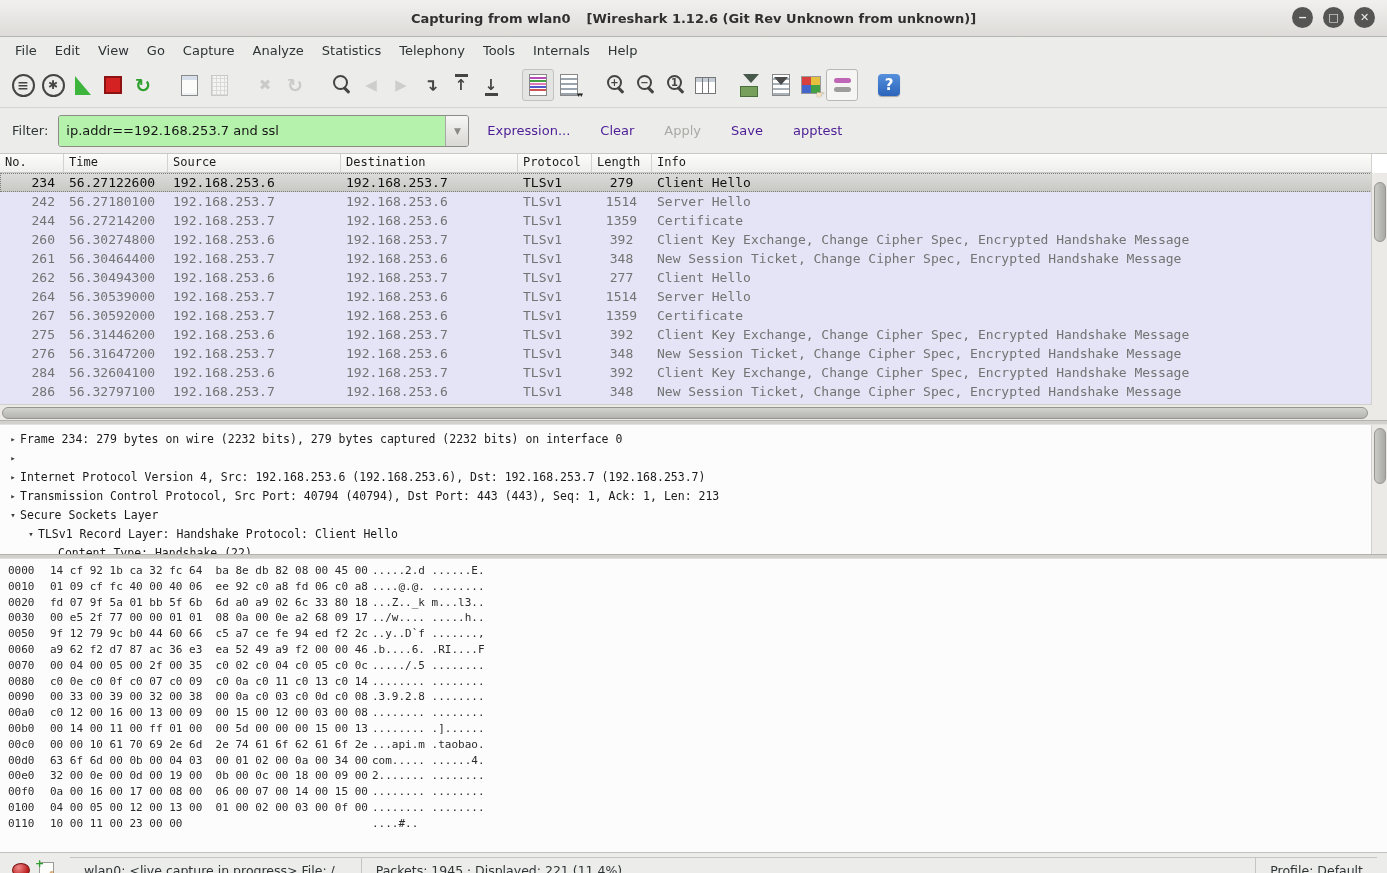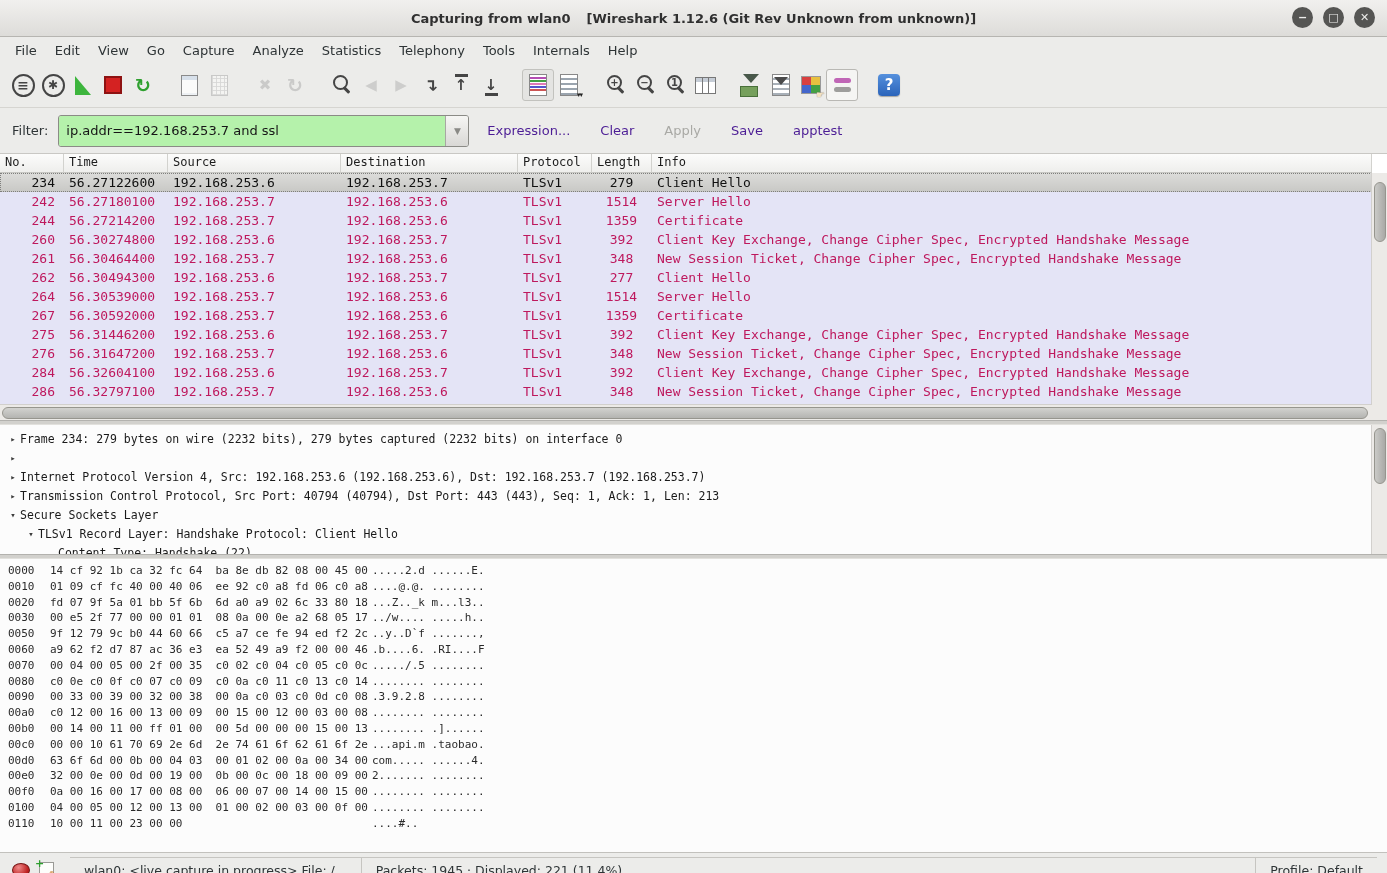--- a/index.html
+++ b/index.html
@@ -67,21 +67,21 @@
   .filter-btn{font-size:13px;color:#4c1d95;margin-left:30px;white-space:nowrap}
   .filter-btn:first-of-type{margin-left:18px}
   .filter-btn.disabled{color:#a9a9a5}
 
   
   .plist{height:266px;flex:0 0 266px;position:relative;background:#fff;overflow:hidden}
   .phead{display:flex;height:19px;padding-right:15px}
   .hcell{box-sizing:border-box;padding:1px 5px;font:12px "DejaVu Sans Mono","Liberation Mono",monospace;background:linear-gradient(#fcfcfb,#eeeeec);border-right:1px solid #d2d2ce;border-bottom:1px solid #c6c6c2;color:#1c1c1c;overflow:hidden;white-space:nowrap}
   .c-no{width:64px;flex:0 0 64px}.c-time{width:104px;flex:0 0 104px}.c-src{width:173px;flex:0 0 173px}.c-dst{width:177px;flex:0 0 177px}.c-proto{width:74px;flex:0 0 74px}.c-len{width:60px;flex:0 0 60px}.c-info{flex:1 1 auto}
   .prows{height:232px;overflow:hidden;background:#fff;padding-right:15px}
-  .prow{display:flex;height:19px;background:#e4e4f6;color:#be185d}
+  .prow{display:flex;height:19px;background:#e4e4f6;color:#737373}
   .pcell{box-sizing:border-box;padding:2px 5px 0;font:13px "DejaVu Sans Mono","Liberation Mono",monospace;white-space:nowrap;overflow:hidden}
   .pcell.c-no{text-align:right;padding-right:9px}
   .pcell.c-len{text-align:center;padding-right:6px}
   .prow.selected{background:linear-gradient(#dcdcda,#c8c8c5);color:#101010;outline:1px dotted #7e7e7c;outline-offset:-1px}
   .vscroll{position:absolute;top:19px;right:0;width:15px;bottom:15px;background:#eceae7;border-left:1px solid #d2d0cd}
   .vthumb{position:absolute;left:2px;width:10px;border-radius:6px;background:linear-gradient(90deg,#cacac7,#a9a9a6);border:1px solid #96958e}
   .plist .vthumb{top:9px;height:58px}
   .hscroll{position:absolute;left:0;right:15px;bottom:0;height:15px;background:#eceae7;border-top:1px solid #d2d0cd}
   .hthumb{position:absolute;top:2px;left:2px;right:4px;height:10px;border-radius:6px;background:linear-gradient(#d2d2cf,#b4b4b1);border:1px solid #96958e}
   .scorner{position:absolute;right:0;bottom:0;width:15px;height:15px;background:#eceae7}
@@ -434,21 +434,21 @@
   <div class="divider"></div>
 
   <div class="hexpane">
 
       <div class="hexline"><span class="hoff">0000</span><span class="hbytes">14 cf 92 1b ca 32 fc 64  ba 8e db 82 08 00 45 00</span><span class="hascii">.....2.d ......E.</span></div>
 
       <div class="hexline"><span class="hoff">0010</span><span class="hbytes">01 09 cf fc 40 00 40 06  ee 92 c0 a8 fd 06 c0 a8</span><span class="hascii">....@.@. ........</span></div>
 
       <div class="hexline"><span class="hoff">0020</span><span class="hbytes">fd 07 9f 5a 01 bb 5f 6b  6d a0 a9 02 6c 33 80 18</span><span class="hascii">...Z.._k m...l3..</span></div>
 
-      <div class="hexline"><span class="hoff">0030</span><span class="hbytes">00 e5 2f 77 00 00 01 01  08 0a 00 0e a2 68 05 17</span><span class="hascii">../w.... .....h..</span></div>
+      <div class="hexline"><span class="hoff">0030</span><span class="hbytes">00 e5 2f 77 00 00 01 01  08 0a 00 0e a2 68 09 17</span><span class="hascii">../w.... .....h..</span></div>
 
 
       <div class="hexline"><span class="hoff">0050</span><span class="hbytes">9f 12 79 9c b0 44 60 66  c5 a7 ce fe 94 ed f2 2c</span><span class="hascii">..y..D`f .......,</span></div>
 
       <div class="hexline"><span class="hoff">0060</span><span class="hbytes">a9 62 f2 d7 87 ac 36 e3  ea 52 49 a9 f2 00 00 46</span><span class="hascii">.b....6. .RI....F</span></div>
 
       <div class="hexline"><span class="hoff">0070</span><span class="hbytes">00 04 00 05 00 2f 00 35  c0 02 c0 04 c0 05 c0 0c</span><span class="hascii">...../.5 ........</span></div>
 
       <div class="hexline"><span class="hoff">0080</span><span class="hbytes">c0 0e c0 0f c0 07 c0 09  c0 0a c0 11 c0 13 c0 14</span><span class="hascii">........ ........</span></div>
 

